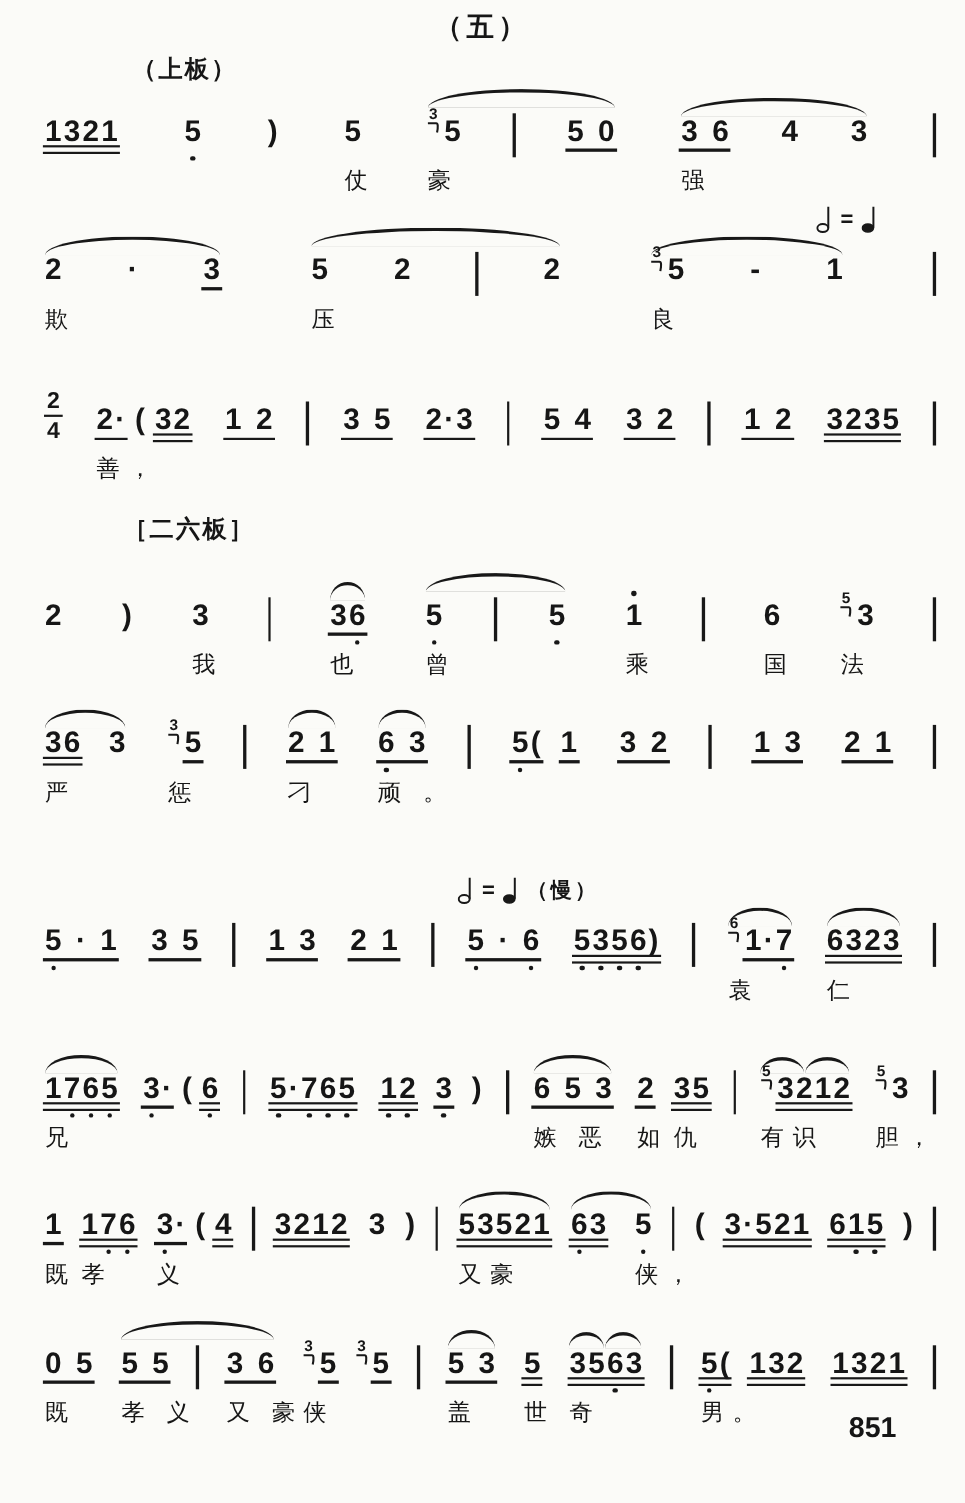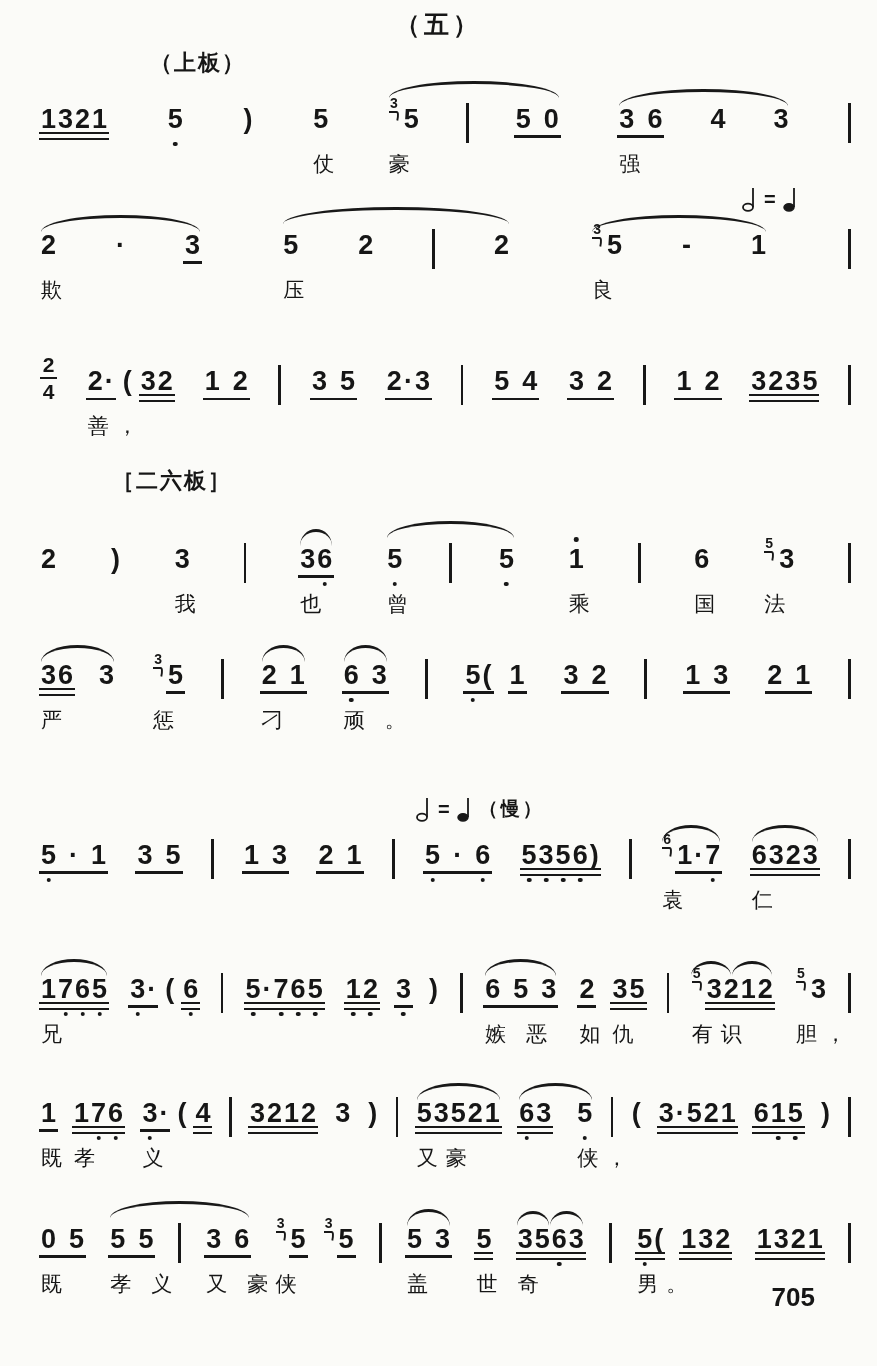--- a/index.html
+++ b/index.html
@@ -5,21 +5,21 @@
   html,body{margin:0;padding:0;}
   body{
     width:877px;height:1366px;position:relative;overflow:hidden;
     background:#fbfbf8;color:#161616;
     font-family:"Liberation Sans","DejaVu Sans",sans-serif;
   }
   .sheet{position:absolute;inset:0;}
   .row{position:absolute;left:40px;right:26px;}
   .r-title{top:8px;left:0;right:0;text-align:center;font-size:25px;font-weight:700;letter-spacing:4px;}
   .r-label1{top:48px;}
-  .r-label1 .lbl{margin-left:110px;}
+  .r-label1 .lbl{margin-left:80px;}
   .r-label2{top:466px;}
   .r-label2 .lbl{margin-left:72px;}
   .lbl{font-size:22px;font-weight:700;letter-spacing:2px;display:inline-block;}
   .r-page{top:1282px;text-align:right;padding-right:36px;font-size:26px;font-weight:700;}
 
   .mline{display:flex;justify-content:space-between;align-items:flex-end;}
   .r-l1{top:98px;}  .r-l2{top:224px;} .r-l3{top:352px;}
   .r-l4{top:538px;} .r-l5{top:654px;} .r-l6{top:834px;}
   .r-l7{top:968px;} .r-l8{top:1092px;}.r-l9{top:1218px;}
 
@@ -1039,14 +1039,14 @@
             <span class="ch">1</span>
           </span>
         </span>
       </span>
       <span class="seg">
         <span class="tok">
           <span class="bar"></span>
         </span>
       </span>
     </div>
-  <div class="row r-page">705</div>
+  <div class="row r-page">851</div>
 </div>
 
 </body></html>

